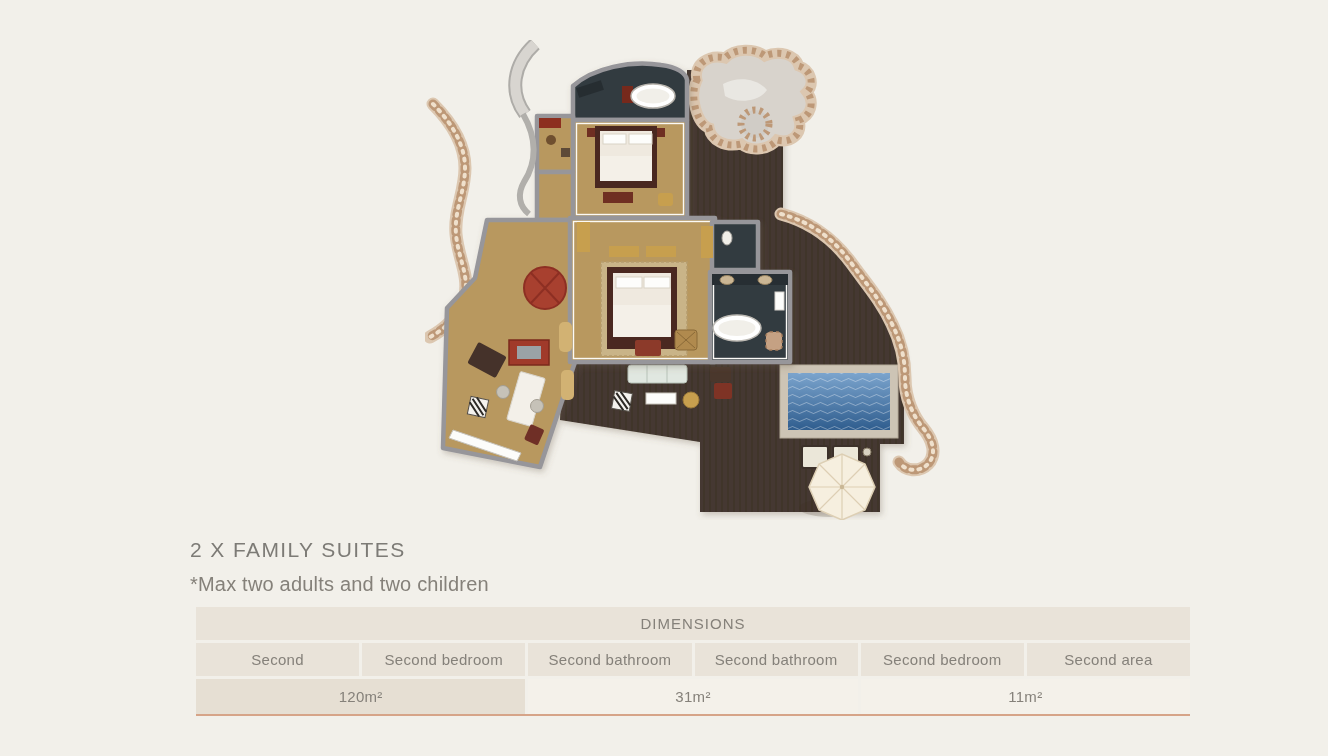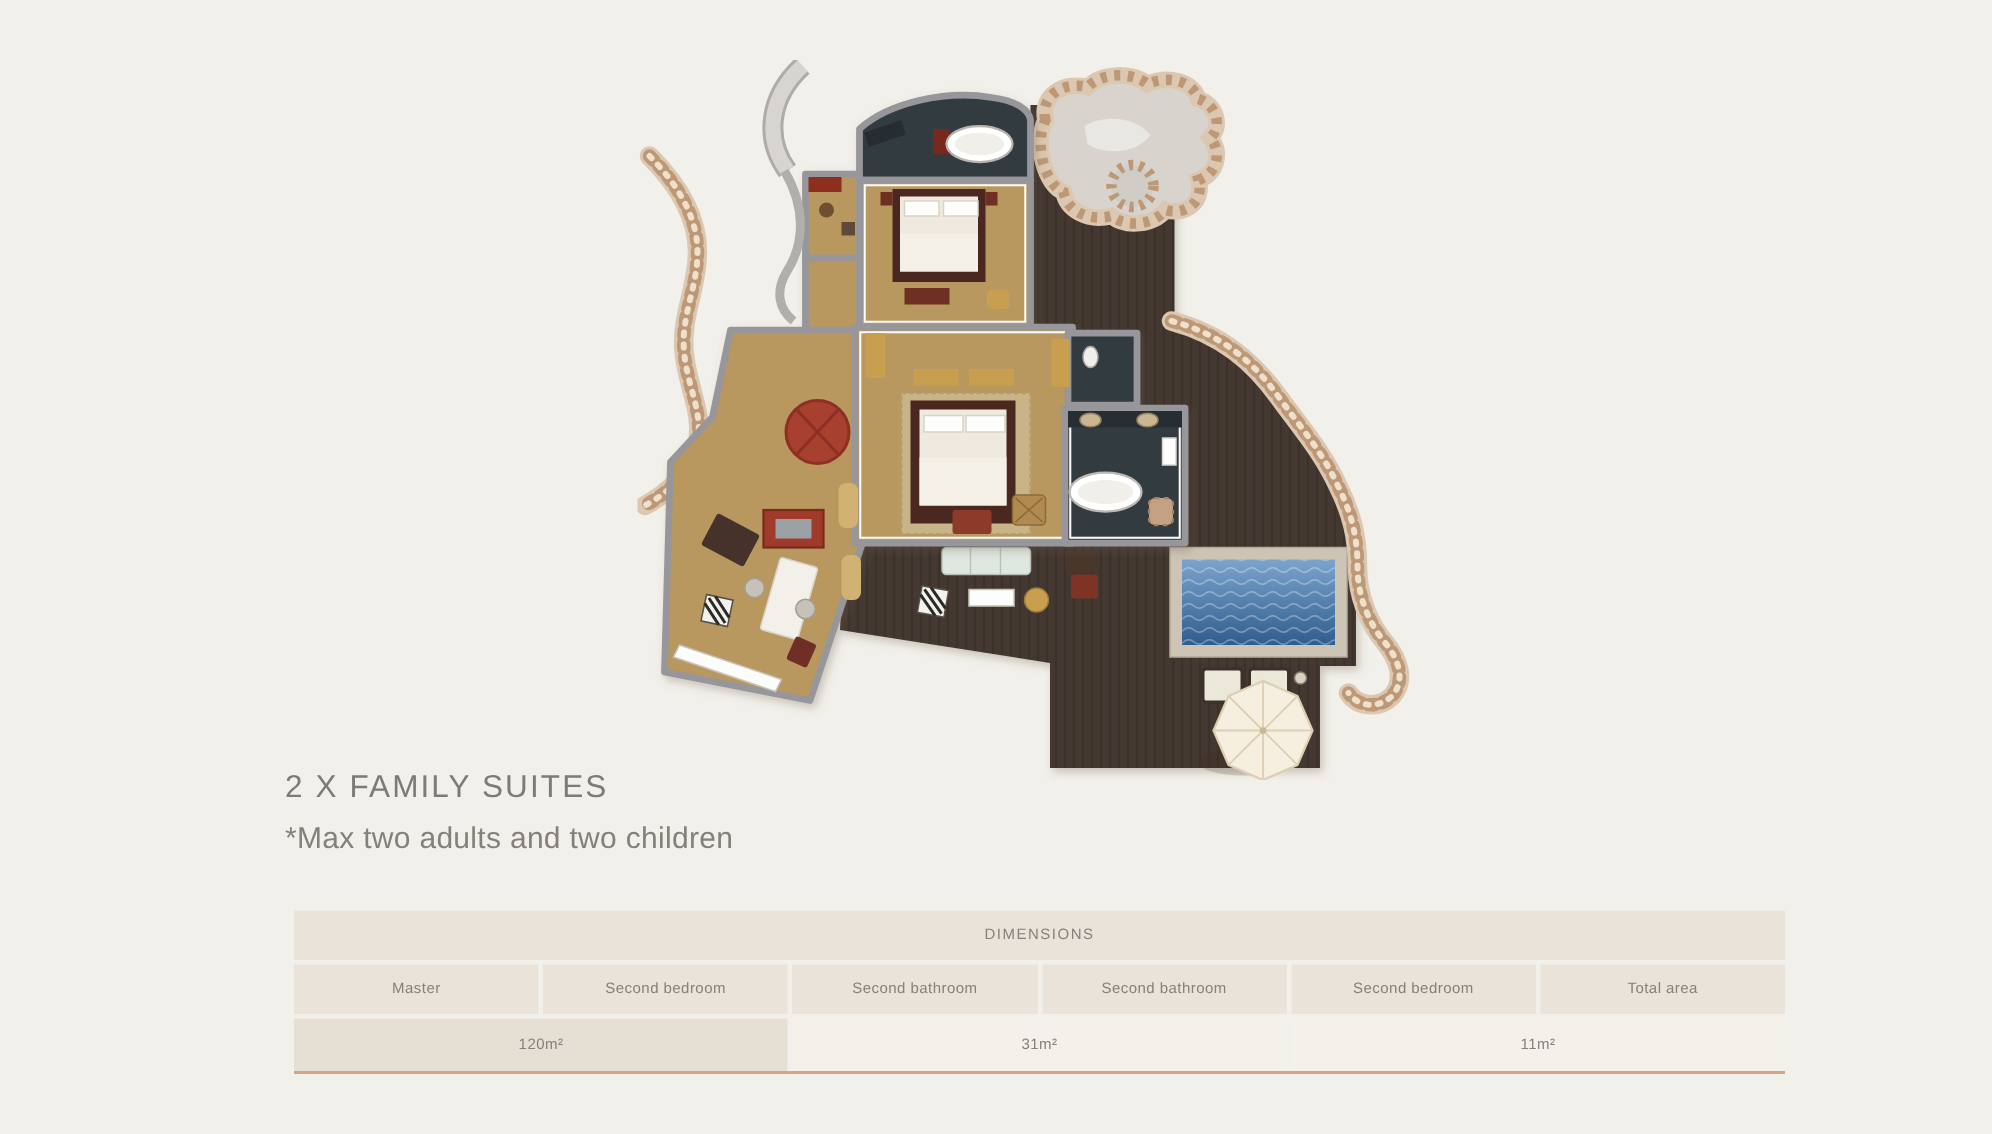--- a/index.html
+++ b/index.html
@@ -22,40 +22,40 @@
   .stone-base{fill:none;stroke:var(--stone-base,#dcc7b0);stroke-width:13;stroke-linecap:round}
   .stone-dark{fill:none;stroke:var(--stone-dark,#bd9877);stroke-width:9;stroke-linecap:round;stroke-dasharray:4 5}
   .stone-light{fill:none;stroke:var(--stone-light,#efe0cc);stroke-width:4;stroke-linecap:round;stroke-dasharray:2 6}
   .gold{fill:var(--accent-gold,#c79f4e)}
   .red{fill:var(--accent-red,#8c3a2a)}
   .maroon{fill:var(--accent-maroon,#6f2f22)}
   .frame{fill:var(--bed-frame,#4a2820)}
   .linen{fill:var(--linen,#efe9df)}
   .whitef{fill:var(--white,#fdfdfb)}
   
-  .heading{position:absolute;left:190px;top:513px}
+  .heading{position:absolute;left:190px;top:538px}
   .heading h1{
     margin:0;font-size:21px;font-weight:400;letter-spacing:1.4px;
     color:var(--title-gray,#7d7b76);
   }
   .heading p{
     margin:11px 0 0 0;font-size:20px;font-weight:400;
     color:var(--text-muted,#85817a);letter-spacing:.2px;
   }
   
   .dim-table{
     position:absolute;left:196px;top:607px;width:994px;
     border-bottom:2px solid var(--table-line,#d6a488);
   }
   .dim-row{display:flex;gap:3px;margin-bottom:3px}
   .dim-row:last-child{margin-bottom:0}
   .cell{
     flex:1;height:33px;display:flex;align-items:center;justify-content:center;
     background:var(--table-beige,#e9e3d9);
-    color:var(--text-muted,#85817a);font-size:10px;letter-spacing:.3px;
+    color:var(--text-muted,#85817a);font-size:15px;letter-spacing:.3px;
   }
   .dim-row.head .cell{letter-spacing:1px}
   .dim-row.vals .cell{background:var(--table-light,#f4f1ea);height:35px}
   .dim-row.vals .cell.first{background:var(--table-first,#e6dfd3)}
 </style>
 </head>
 <body>
 
 <div class="plan">
   <svg width="520" height="480" viewBox="0 0 520 480">
@@ -241,25 +241,25 @@
 <div class="heading">
   <h1>2 X FAMILY SUITES</h1>
   <p>*Max two adults and two children</p>
 </div>
 
 <div class="dim-table">
   <div class="dim-row head">
     <div class="cell">DIMENSIONS</div>
   </div>
   <div class="dim-row cols">
-    <div class="cell">Master</div>
+    <div class="cell">Second</div>
     <div class="cell">Second bedroom</div>
     <div class="cell">Second bathroom</div>
     <div class="cell">Second bathroom</div>
     <div class="cell">Second bedroom</div>
-    <div class="cell">Total area</div>
+    <div class="cell">Second area</div>
   </div>
   <div class="dim-row vals">
     <div class="cell first">120m²</div>
     <div class="cell">31m²</div>
     <div class="cell">11m²</div>
   </div>
 </div>
 
 </body></html>

